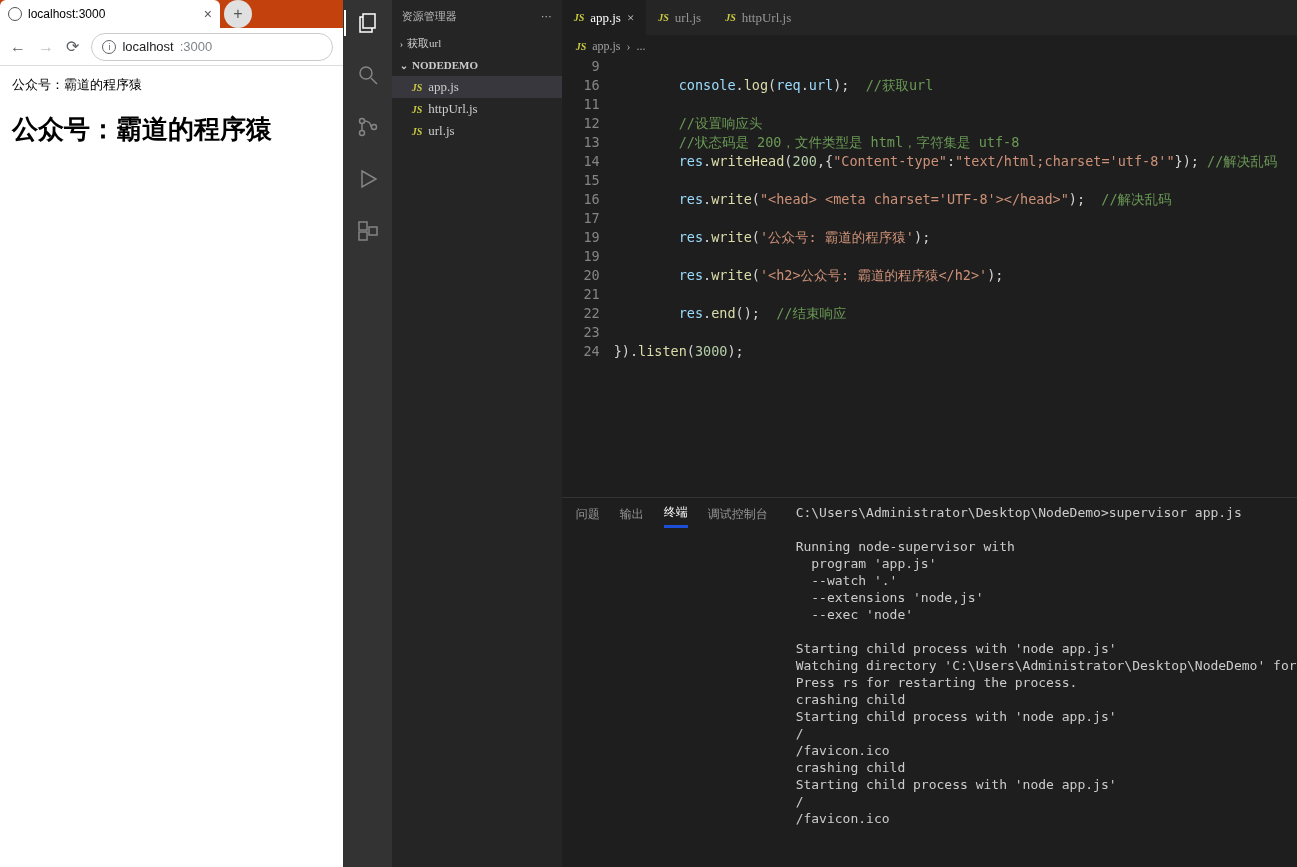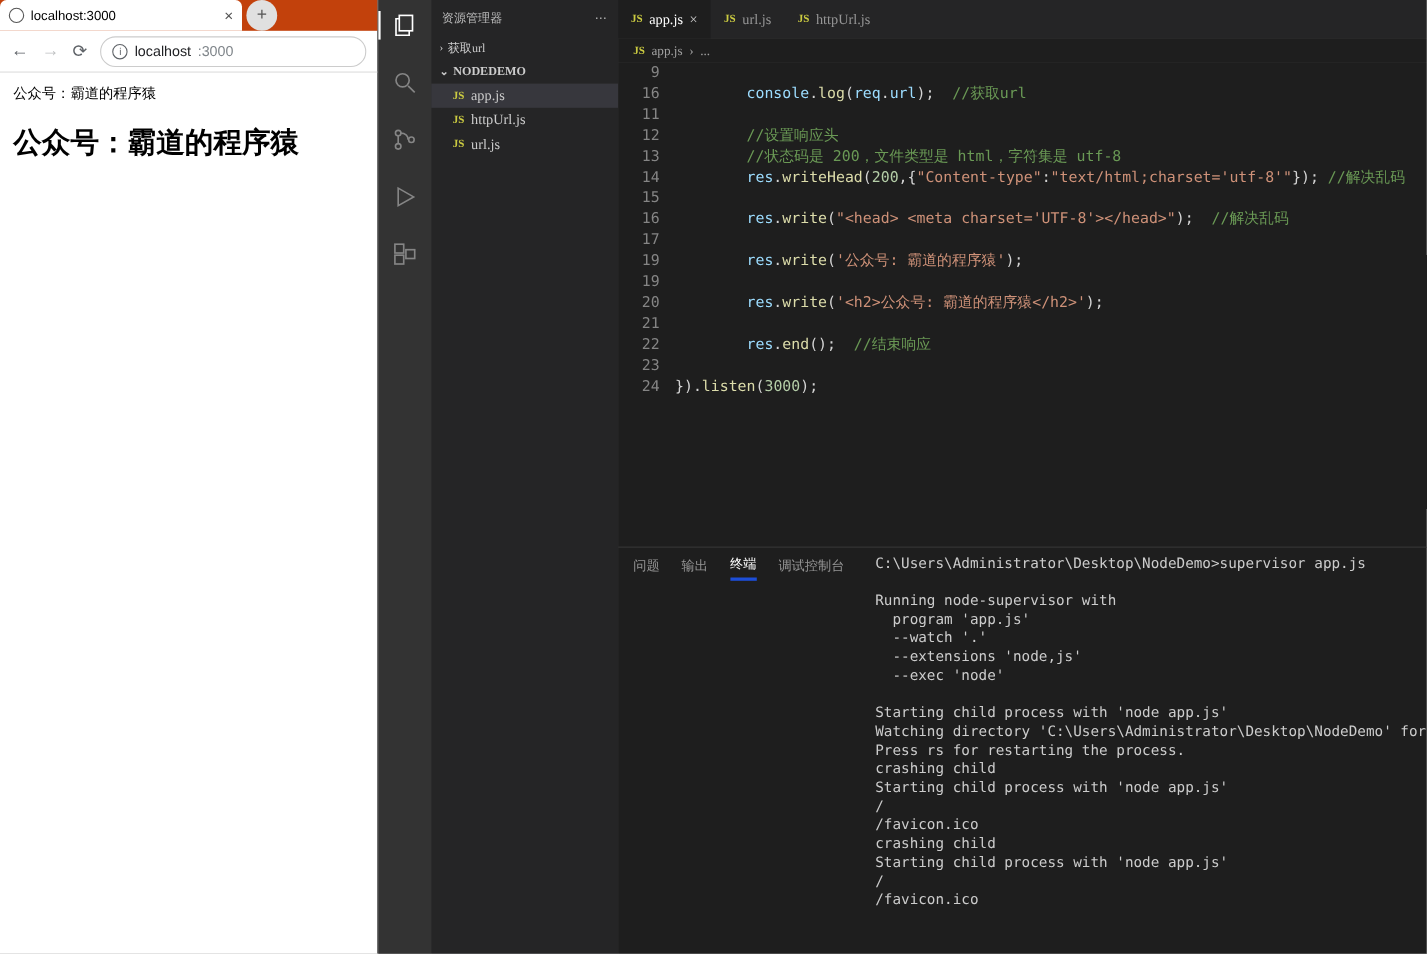--- a/index.html
+++ b/index.html
@@ -12,34 +12,34 @@
 .newtab { width:28px; height:28px; display:flex; align-items:center; justify-content:center; background:#e0e0e0; border-radius:50%; margin-left:4px; font-size:16px; color:#555; }
 .toolbar { height:38px; display:flex; align-items:center; gap:12px; padding:0 10px; border-bottom:1px solid #ddd; }
 .navico { color:#5f6368; font-size:16px; cursor:pointer; }
 .addr { flex:1; height:28px; border:1px solid #ccc; border-radius:14px; display:flex; align-items:center; padding:0 10px; gap:6px; font-size:13px; }
 .addr .info { width:14px; height:14px; border:1px solid #5f6368; border-radius:50%; display:flex; align-items:center; justify-content:center; font-size:9px; color:#5f6368; }
 .addr .host { color:#202124; }
 .addr .port { color:#80868b; }
 .page { padding:10px 12px; }
 .p1 { font-size:13px; margin-bottom:18px; }
 .h2 { font-size:26px; font-weight:bold; }
-.ide { flex:1; height:867px; background:#404040; color:#ccc; display:flex; font-family:"Segoe UI"; }
+.ide { flex:1; height:867px; background:#7dd3fc; color:#ccc; display:flex; font-family:"Segoe UI"; }
 .actbar { width:48px; background:#333333; display:flex; flex-direction:column; align-items:center; padding-top:10px; gap:26px; }
 .actbar .ico { width:26px; height:26px; display:flex; align-items:center; justify-content:center; color:#858585; cursor:pointer; }
 .actbar .ico.active { color:#fff; }
 .actbar .ico.active::before { content:""; position:absolute; left:0; width:2px; height:26px; background:#fff; }
 .actbar { position:relative; }
 .sidebar { width:170px; background:#252526; display:flex; flex-direction:column; }
 .sb-hdr { height:32px; display:flex; align-items:center; justify-content:space-between; padding:0 10px; color:#bbb; font-size:11px; }
 .sb-sec { height:22px; display:flex; align-items:center; padding:0 8px; color:#ccc; font-size:11px; gap:4px; cursor:pointer; }
 .sb-sec.bold { font-weight:700; }
 .sb-sec .chev { font-size:10px; }
 .file { height:22px; display:flex; align-items:center; padding-left:20px; gap:6px; color:#ccc; font-size:13px; cursor:pointer; }
 .file.active { background:#37373d; }
-.jsbadge { color:#cbcb41; font-weight:700; font-size:10px; }
+.jsbadge { color:#cbcb41; font-weight:700; font-size:10px;font-style:italic; }
 .main { flex:1; display:flex; flex-direction:column; min-width:0; }
 .etabs { height:35px; background:#252526; display:flex; align-items:stretch; }
 .etab { display:flex; align-items:center; padding:0 12px; gap:6px; color:#969696; font-size:13px; cursor:pointer; }
 .etab.active { background:#1e1e1e; color:#fff; }
 .etab .x { color:#ccc; font-size:13px; }
 .crumb { height:22px; display:flex; align-items:center; padding:0 14px; gap:6px; color:#a0a0a0; font-size:12px; background:#1e1e1e; }
 .editor { flex:1; background:#1e1e1e; display:flex; overflow:hidden; font-family:Consolas,monospace; font-size:13.5px; line-height:19px; }
 .gutter { width:52px; text-align:right; color:#858585; padding:0 14px 0 0; user-select:none; }
 .code { flex:1; white-space:pre; color:#d4d4d4; }
 .c-var { color:#9cdcfe; }

